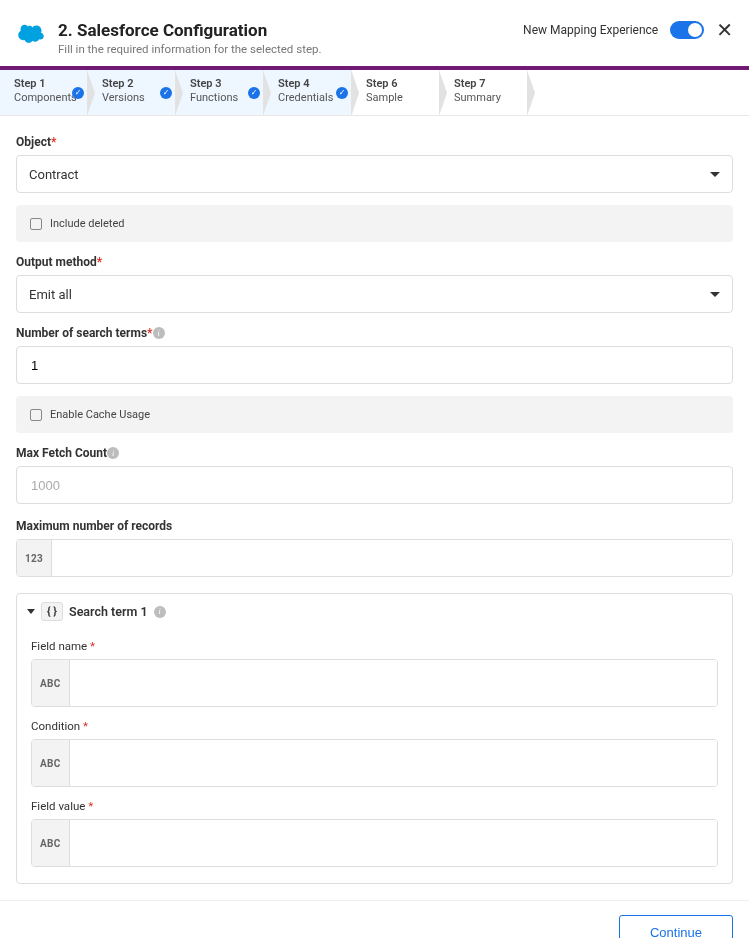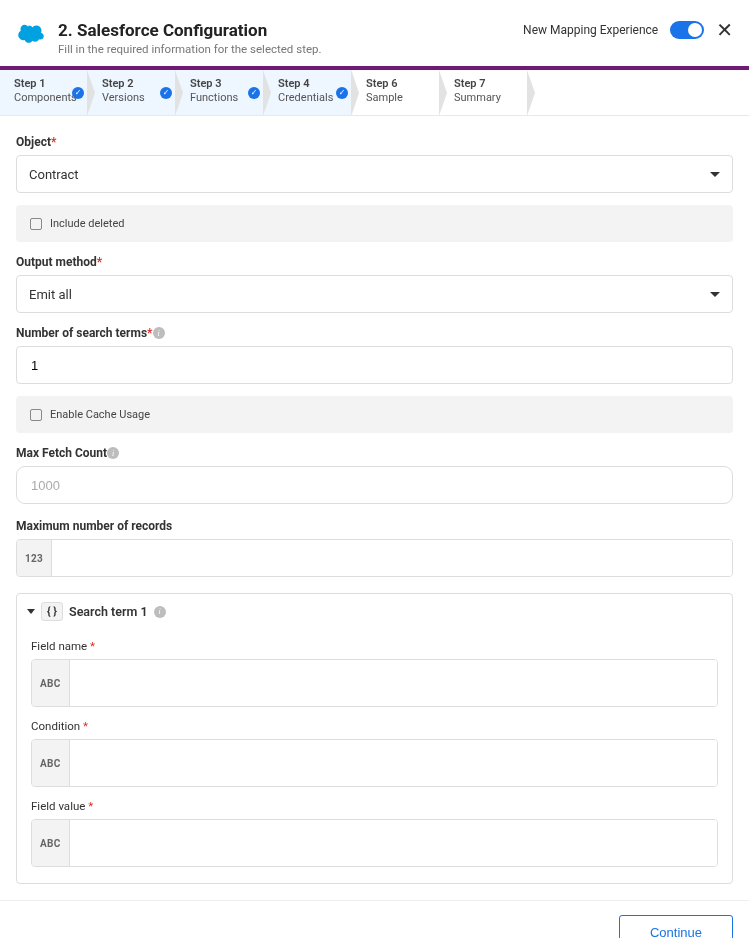--- a/index.html
+++ b/index.html
@@ -179,21 +179,21 @@
     border-right: 5px solid transparent;
     border-top: 5px solid #333;
   }
   .text-input input {
     border: none;
     outline: none;
     width: 100%;
     font-size: 13px;
     background: transparent;
   }
-  .text-input.disabled { color: #aaa; border-radius: 9px; }
+  .text-input.disabled { color: #aaa; }
   .text-input.disabled input { color: #aaa; }
   .checkbox-row {
     background: #f3f3f3;
     border-radius: 4px;
     padding: 12px 14px;
     display: flex;
     align-items: center;
     gap: 8px;
     margin-bottom: 12px;
     font-size: 11px;

